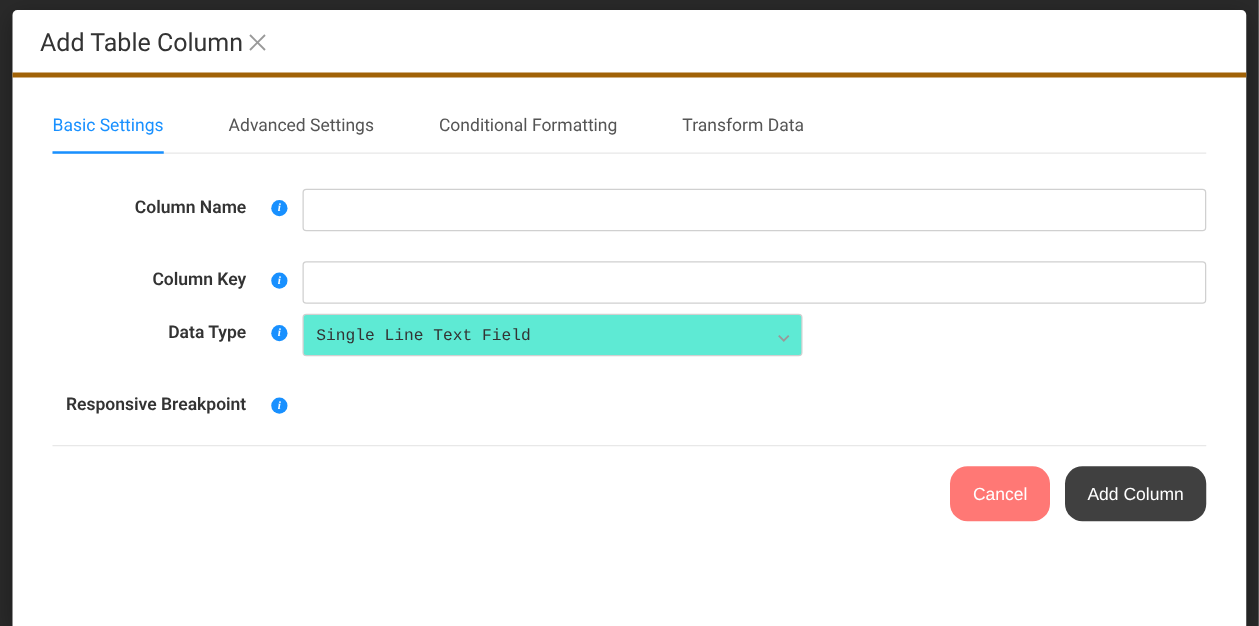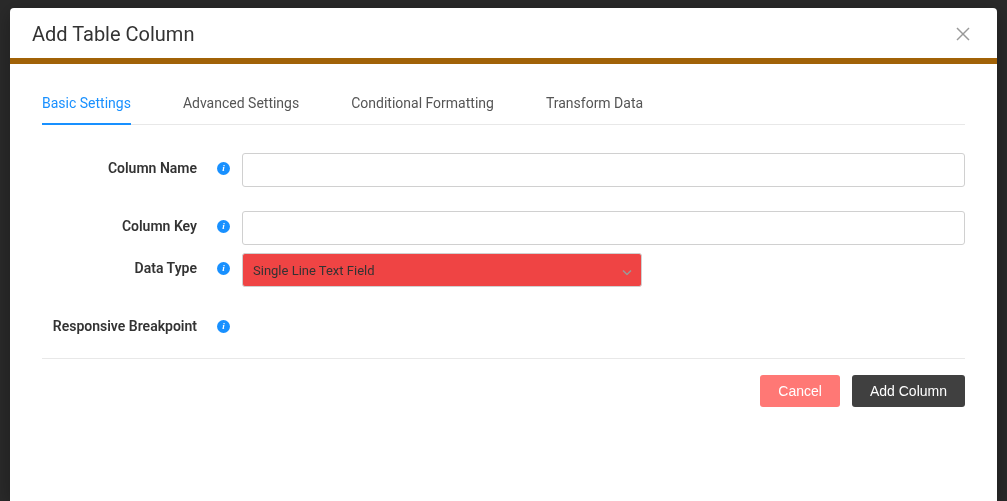--- a/index.html
+++ b/index.html
@@ -22,23 +22,23 @@
       right: 10px;
       bottom: 0;
       background: #fff;
       border-radius: 4px 4px 0 0;
       box-shadow: 0 4px 20px rgba(0,0,0,0.3);
       display: flex;
       flex-direction: column;
     }
     .modal-header {
       padding: 14px 22px 12px 22px;
-      border-bottom: 6px solid #a16207;
-      display: flex;
-      justify-content: space-between;
+      border-bottom: 4px solid #a16207;
+      display: flex;
+      justify-content: flex-start;
       align-items: center;
     }
     .modal-title {
       font-size: 20px;
       font-weight: 400;
       color: #333;
     }
     .close-btn {
       width: 24px;
       height: 24px;
@@ -147,25 +147,26 @@
       width: 100%;
     }
     .select-input {
       width: 100%;
       height: 34px;
       border: 1px solid #d0d0d0;
       border-radius: 3px;
       padding: 0 30px 0 10px;
       font-size: 13px;
       outline: none;
-      background: #ef4444;
+      background: #5eead4;
       cursor: pointer;
       display: flex;
       align-items: center;
       color: #333;
+      font-family: Liberation Mono, monospace;
     }
     .select-arrow {
       position: absolute;
       right: 10px;
       top: 50%;
       transform: translateY(-50%);
       pointer-events: none;
     }
     .select-arrow svg {
       width: 10px;
@@ -180,24 +181,24 @@
       margin-top: 8px;
       margin-bottom: 16px;
     }
     .modal-footer {
       display: flex;
       justify-content: flex-end;
       gap: 12px;
       padding: 0;
     }
     .btn {
-      height: 32px;
+      height: 44px;
       padding: 0 18px;
       border: none;
-      border-radius: 3px;
+      border-radius: 14px;
       font-size: 14px;
       cursor: pointer;
       color: #fff;
     }
     .btn-cancel {
       background: #ff7875;
     }
     .btn-primary {
       background: #404040;
     }

